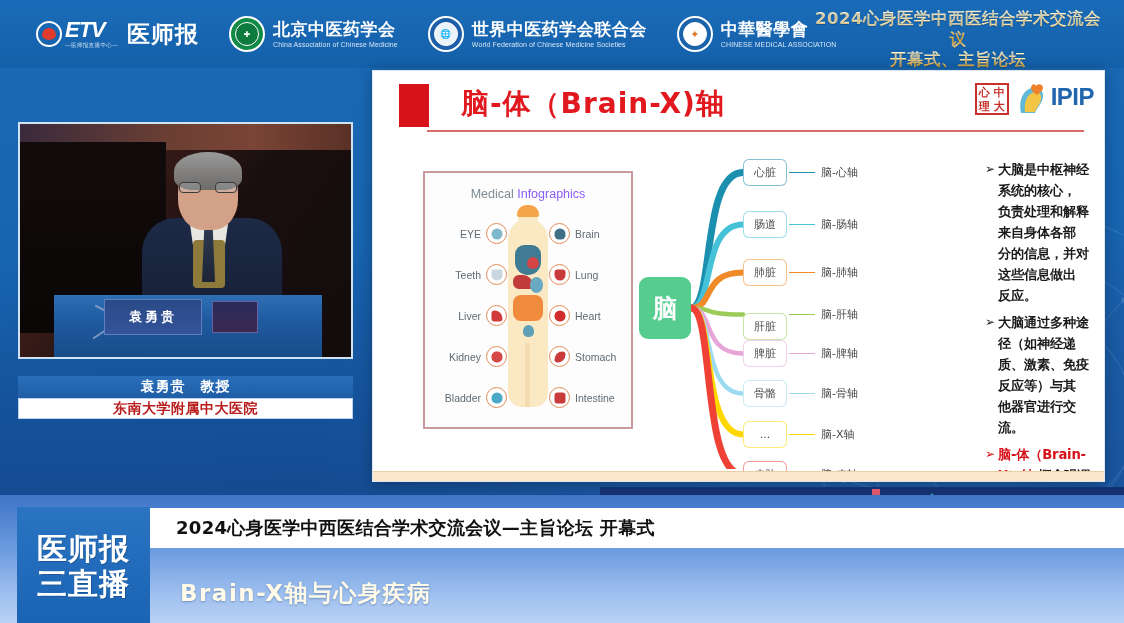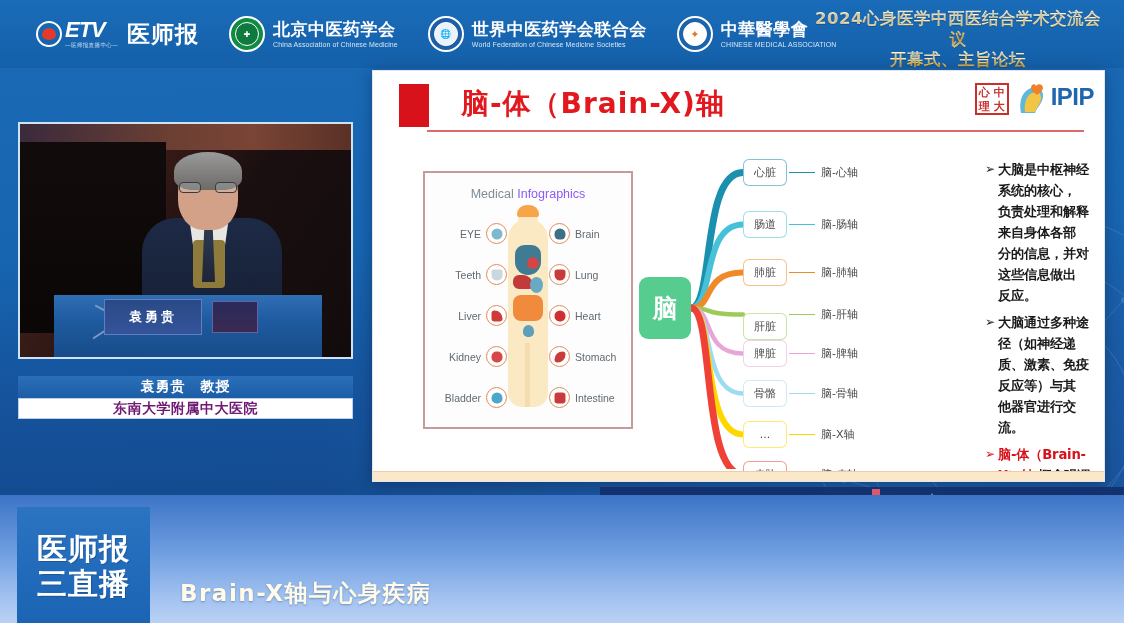--- a/index.html
+++ b/index.html
@@ -152,21 +152,21 @@
 
   
   #nameplate{ position:absolute; left:18px; top:376px; width:335px; }
   .np-line1{
     height:22px; background:linear-gradient(180deg,#2a6fba,#1d5da6);
     color:#fff; font-size:14px; font-weight:bold; text-align:center;
     font-family:"DejaVu Sans",sans-serif; letter-spacing:1px;
     display:flex;align-items:center;justify-content:center;
   }
   .np-line2{
-    height:21px; background:#ffffff; color:#701a75; font-size:14px; font-weight:bold;
+    height:21px; background:#ffffff; color:#b91c1c; font-size:14px; font-weight:bold;
     text-align:center; font-family:"DejaVu Sans",sans-serif; letter-spacing:.5px;
     display:flex;align-items:center;justify-content:center;
     border:1px solid #b9d2ea;
   }
 
   
   #slide{
     position:absolute; left:372px; top:70px; width:733px; height:412px;
     background:#fff; border:1px solid #dfe6ee;
     box-shadow:0 2px 14px rgba(0,0,0,.28);
@@ -633,18 +633,21 @@
         <circle cx="500" cy="24" r="1.2"></circle>
     </g>
   </svg>
 
   <div id="bottom">
     <div id="bottom-bg"></div>
     <div id="badge">
       <div>医师报</div>
       <div>三直播</div>
     </div>
+    <div id="banner-white">
+      <span>2024心身医学中西医结合学术交流会议—主旨论坛  开幕式</span>
+    </div>
     <div id="banner-sub">
       <span>Brain-X轴与心身疾病</span>
     </div>
   </div>
 
 </div>
 
 </body></html>

